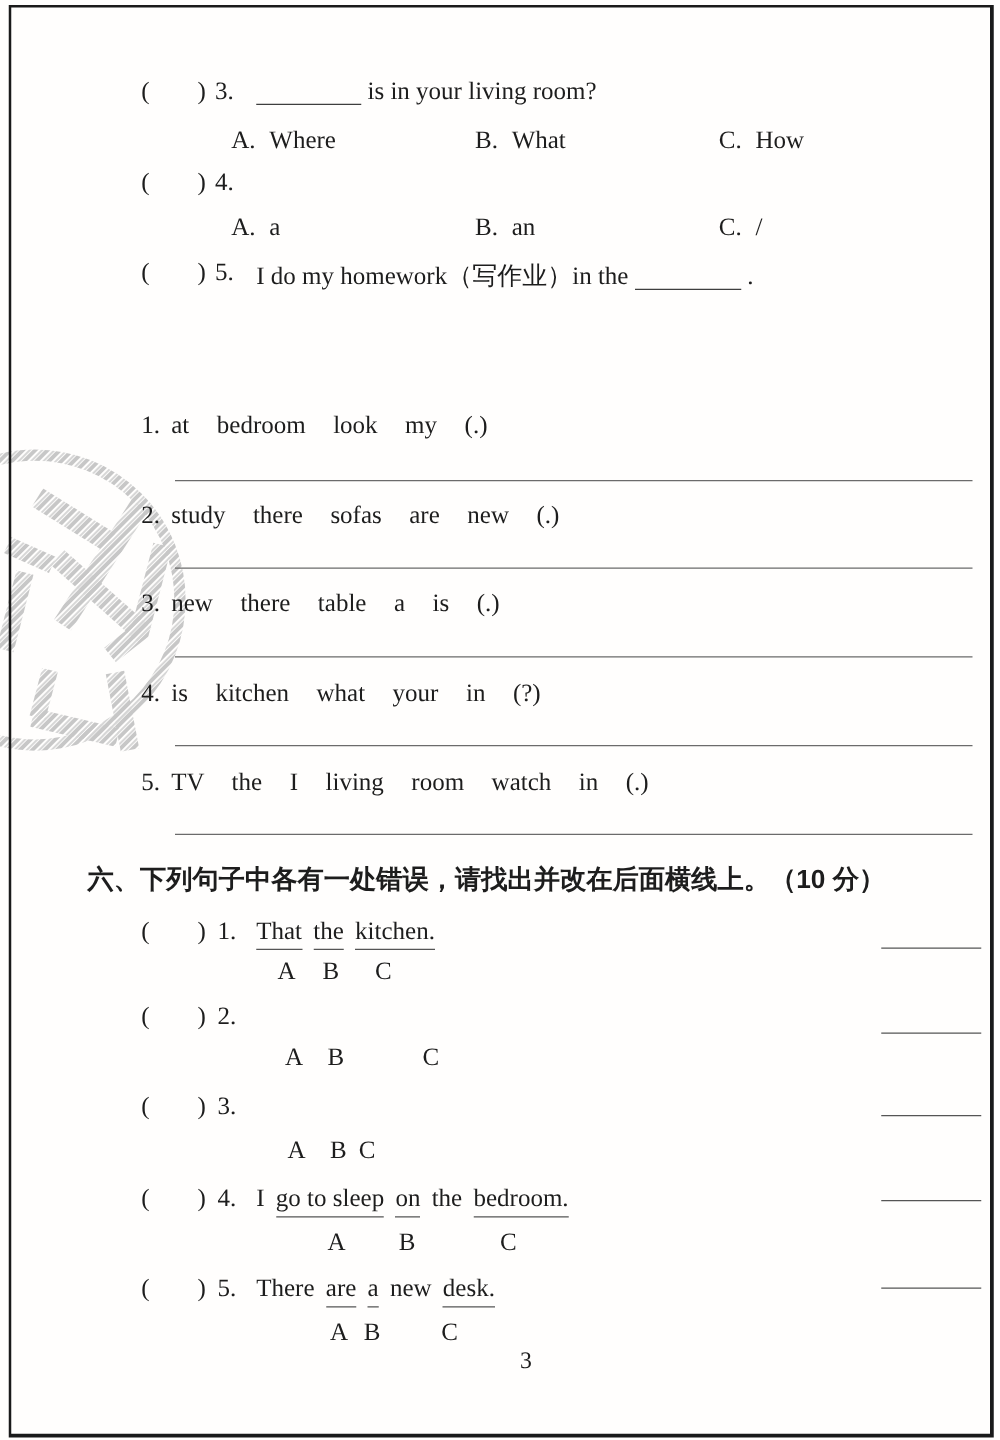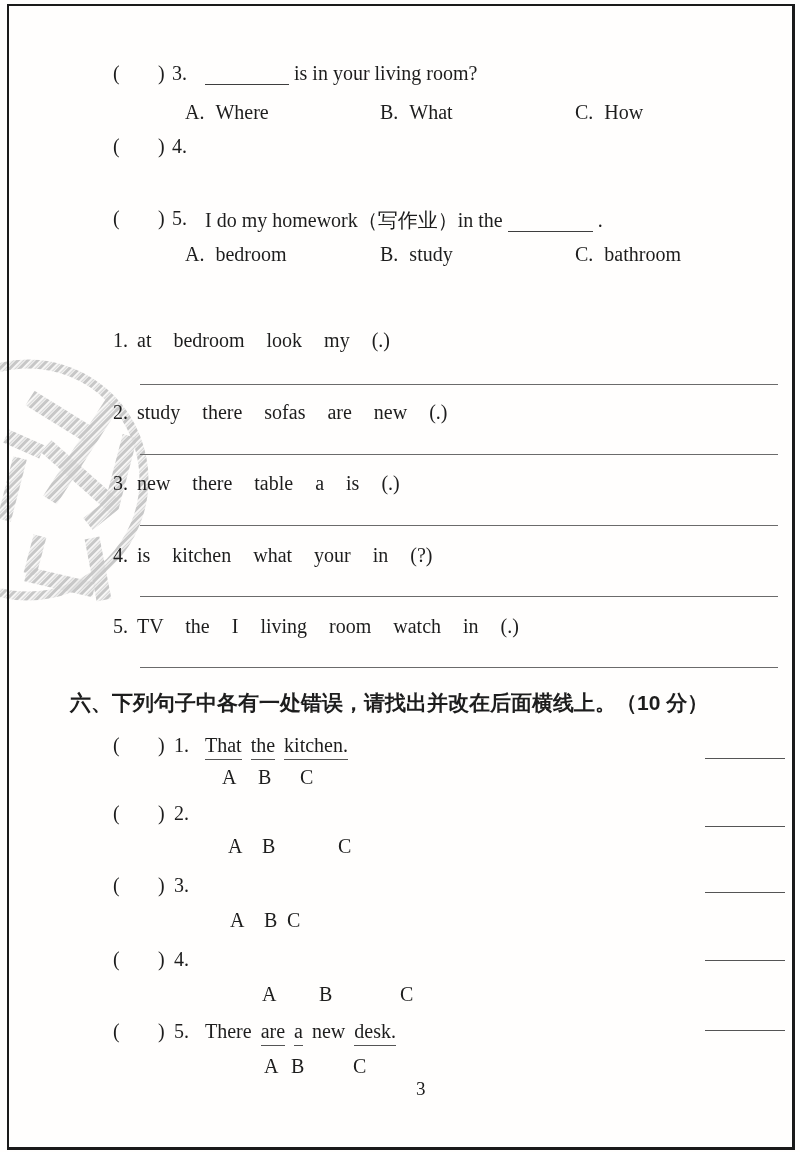--- a/index.html
+++ b/index.html
@@ -71,31 +71,31 @@
     <span class="abs serif" style="left:185px"><span>A.</span><span class="opt-t">Where</span></span>
     <span class="abs serif" style="left:380px"><span>B.</span><span class="opt-t">What</span></span>
     <span class="abs serif" style="left:575px"><span>C.</span><span class="opt-t">How</span></span>
   </div>
 
   <div class="row" style="top:135px">
     <span class="abs serif" style="left:113px">(</span>
     <span class="abs serif" style="left:158px">)</span>
     <span class="abs serif" style="left:172px">4.</span>
   </div>
+  <div class="row" style="top:171px">
+    <span class="abs serif" style="left:185px"><span>A.</span><span class="opt-t">a</span></span>
+    <span class="abs serif" style="left:380px"><span>B.</span><span class="opt-t">an</span></span>
+    <span class="abs serif" style="left:575px"><span>C.</span><span class="opt-t">/</span></span>
+  </div>
 
   <div class="row" style="top:207px">
     <span class="abs serif" style="left:113px">(</span>
     <span class="abs serif" style="left:158px">)</span>
     <span class="abs serif" style="left:172px">5.</span>
     <span class="abs serif" style="left:205px"><span>I do my homework（写作业）in the</span> <span class="blank" style="width:85px"></span> <span>.</span></span>
-  </div>
-  <div class="row" style="top:243px">
-    <span class="abs serif" style="left:185px"><span>A.</span><span class="opt-t">bedroom</span></span>
-    <span class="abs serif" style="left:380px"><span>B.</span><span class="opt-t">study</span></span>
-    <span class="abs serif" style="left:575px"><span>C.</span><span class="opt-t">bathroom</span></span>
   </div>
 
 
   <div class="row" style="top:329px">
     <span class="abs serif" style="left:113px">1.</span>
     <span class="abs serif wide" style="left:137px">at bedroom look my (.)</span>
   </div>
   <div class="ansline" style="top:384px"></div>
 
   <div class="row" style="top:401px">
@@ -160,20 +160,21 @@
     <span class="abs serif" style="left:230px">A</span>
     <span class="abs serif" style="left:264px">B</span>
     <span class="abs serif" style="left:287px">C</span>
   </div>
   <div class="shortline" style="top:892px"></div>
 
   <div class="row" style="top:948px">
     <span class="abs serif" style="left:113px">(</span>
     <span class="abs serif" style="left:158px">)</span>
     <span class="abs serif" style="left:174px">4.</span>
+    <span class="abs serif" style="left:205px"><span class="tok">I</span><span class="tok u">go to sleep</span><span class="tok u">on</span><span class="tok">the</span><span class="tok u">bedroom.</span></span>
   </div>
   <div class="row" style="top:983px">
     <span class="abs serif" style="left:262px">A</span>
     <span class="abs serif" style="left:319px">B</span>
     <span class="abs serif" style="left:400px">C</span>
   </div>
   <div class="shortline" style="top:960px"></div>
 
   <div class="row" style="top:1020px">
     <span class="abs serif" style="left:113px">(</span>

